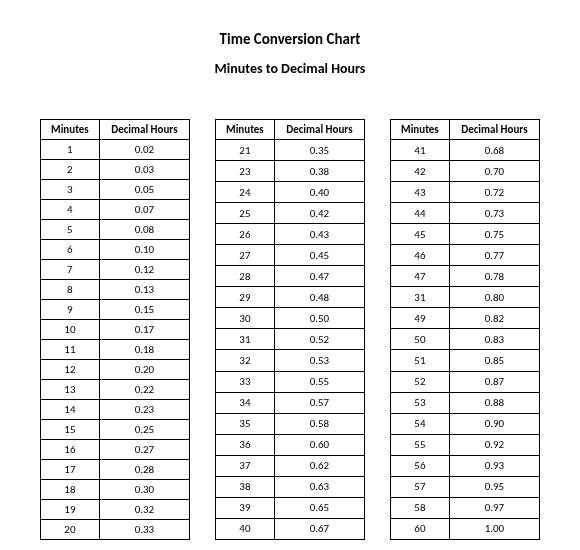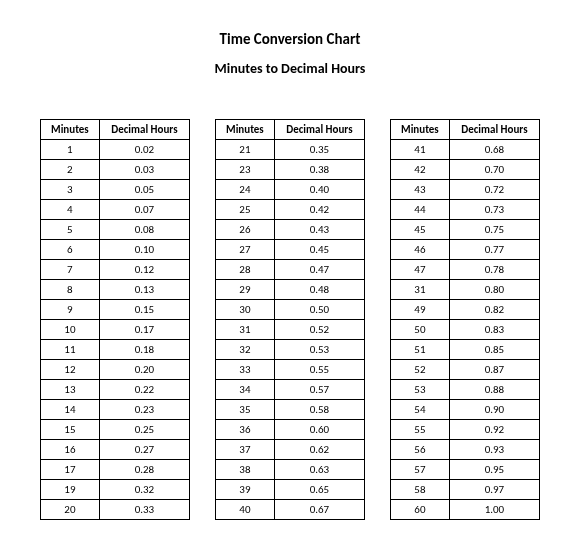--- a/index.html
+++ b/index.html
@@ -131,20 +131,24 @@
           </tr>
           <tr>
             <td class="col-min">16</td>
             <td class="col-dec">0.27</td>
           </tr>
           <tr>
             <td class="col-min">17</td>
             <td class="col-dec">0.28</td>
           </tr>
           <tr>
+            <td class="col-min">18</td>
+            <td class="col-dec">0.30</td>
+          </tr>
+          <tr>
             <td class="col-min">19</td>
             <td class="col-dec">0.32</td>
           </tr>
           <tr>
             <td class="col-min">20</td>
             <td class="col-dec">0.33</td>
           </tr>
         </tbody>
       </table>
       <table>

